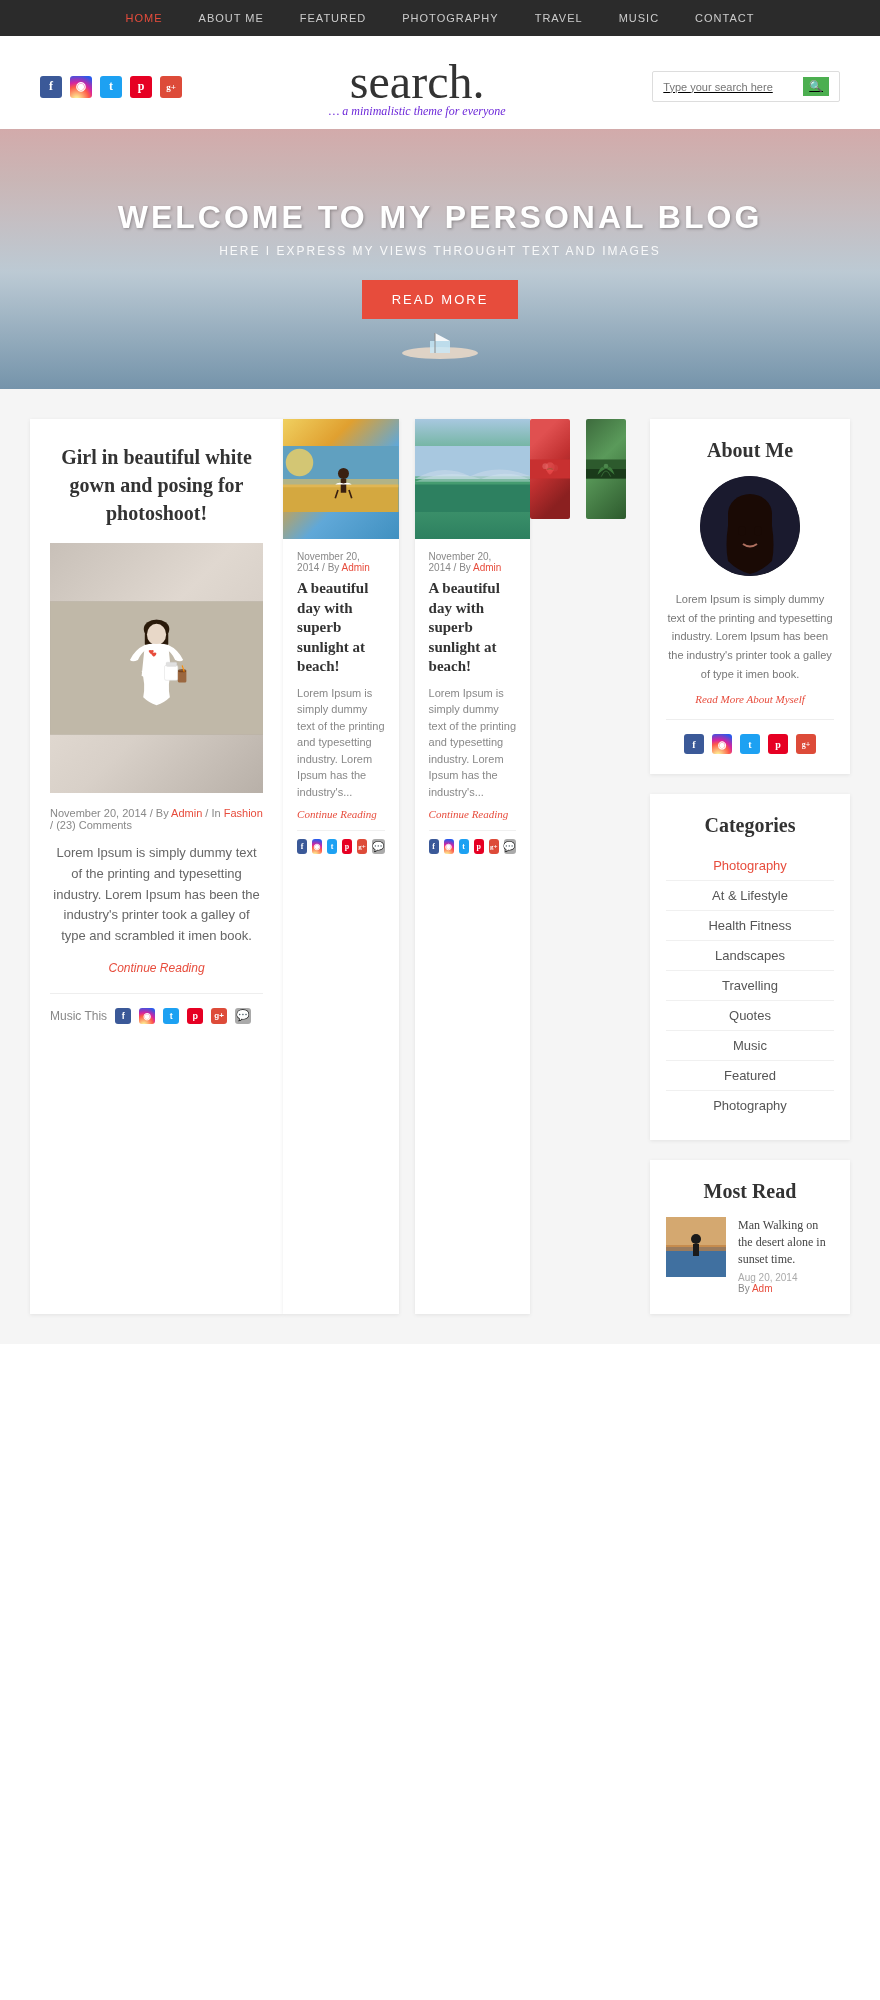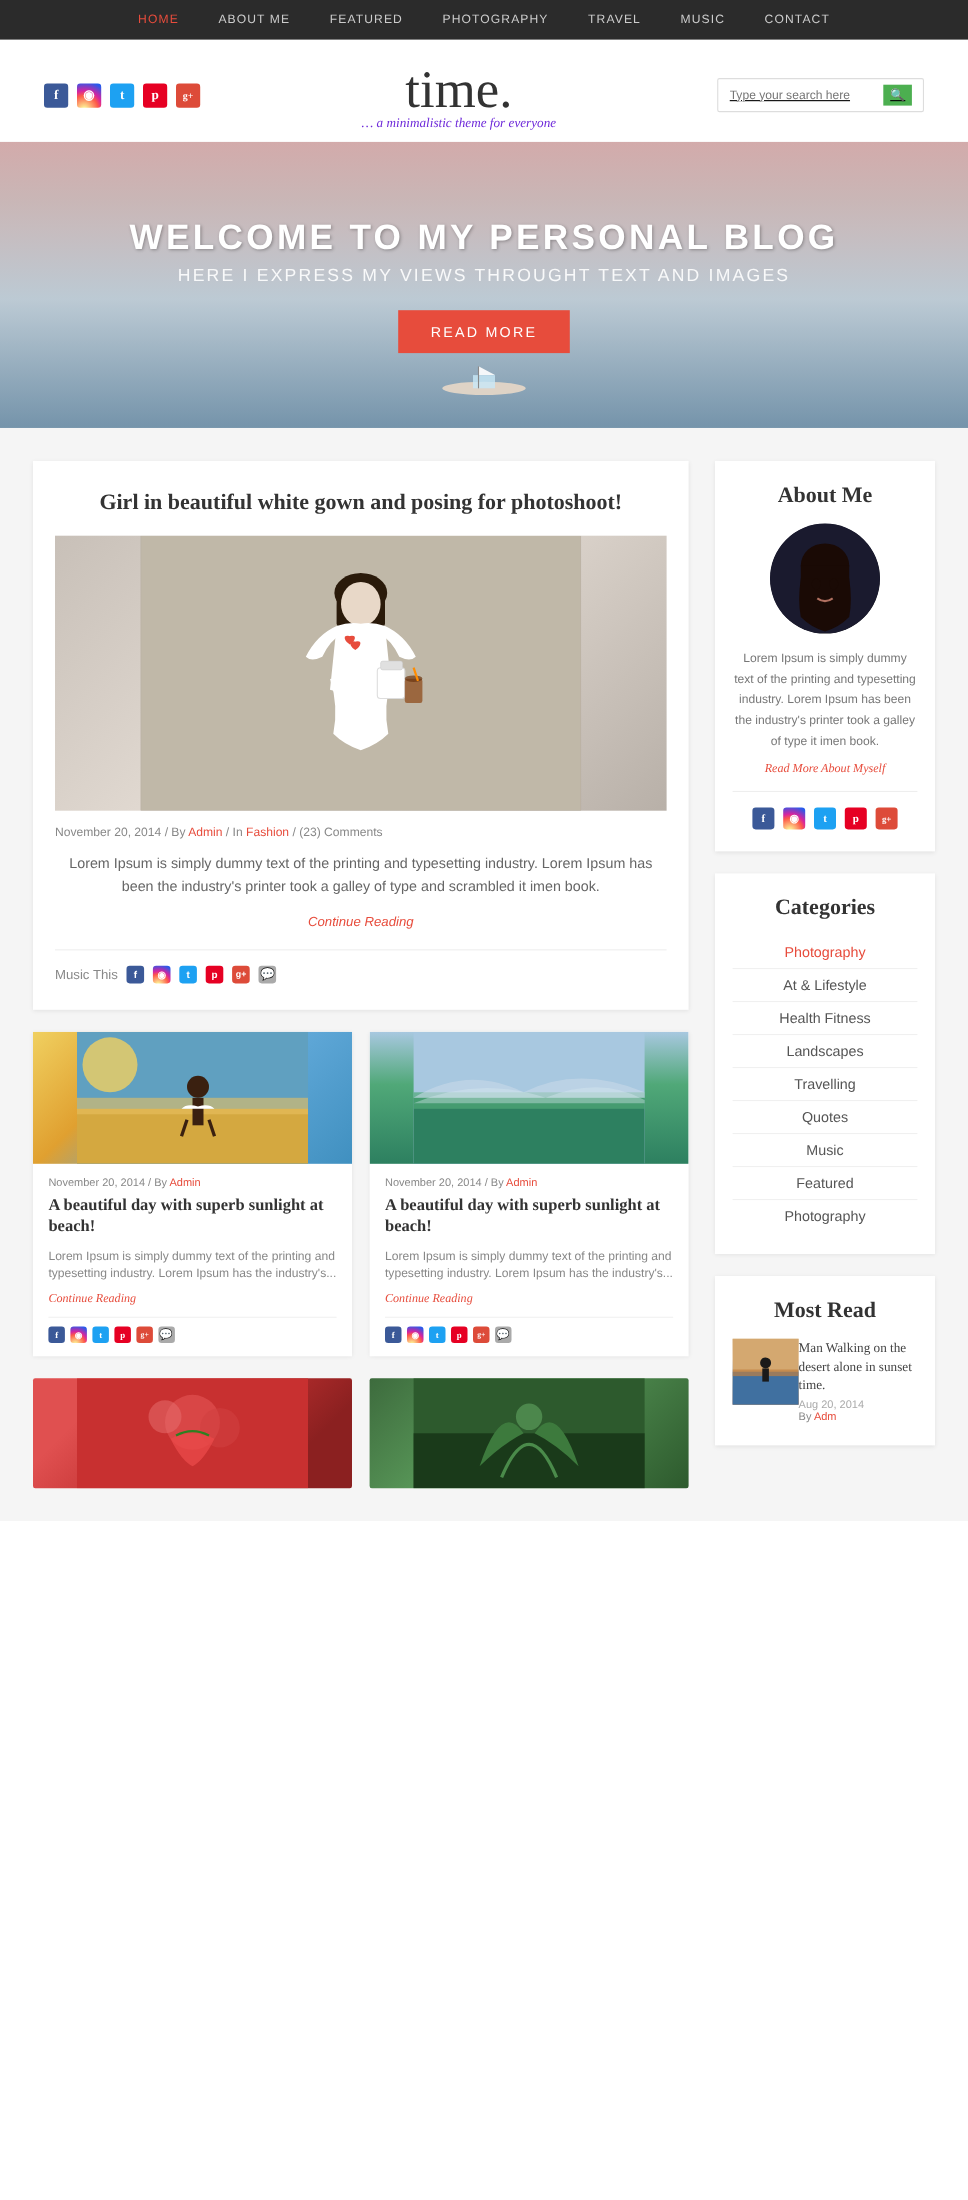--- a/index.html
+++ b/index.html
@@ -85,21 +85,21 @@
     .hero-boat {
       position: absolute;
       bottom: 30px;
       left: 50%;
       transform: translateX(-50%);
       width: 80px;
       height: 28px;
     }
     .hero-content { position: relative; z-index: 2; text-align: center; }
     .hero-title { color: white; font-size: 32px; font-weight: bold; letter-spacing: 3px; text-transform: uppercase; font-family: Arial, sans-serif; text-shadow: 1px 1px 3px rgba(0,0,0,0.3); }
-    .hero-subtitle { color: white; font-size: 16px; letter-spacing: 2px; text-transform: uppercase; margin-top: 8px; font-family: Arial, sans-serif; opacity: 0.9; }
+    .hero-subtitle { color: white; font-size: 12px; letter-spacing: 2px; text-transform: uppercase; margin-top: 8px; font-family: Arial, sans-serif; opacity: 0.9; }
     .hero-btn {
       margin-top: 22px;
       background: #e74c3c;
       color: white;
       border: none;
       padding: 12px 30px;
       font-size: 13px;
       letter-spacing: 2px;
       text-transform: uppercase;
       cursor: pointer;
@@ -108,21 +108,21 @@
 
     
     .main-container {
       display: flex;
       gap: 24px;
       padding: 30px 30px;
       background: #f5f5f5;
     }
 
     
-    .left-column { flex: 1; display: flex; flex-direction: column; gap: 20px; }
+    .left-column { flex: 1; display: flex; flex-direction: row; }
 
     
     .article-card {
       background: white;
       padding: 24px 20px;
       box-shadow: 0 1px 4px rgba(0,0,0,0.08);
     }
     .article-title { font-size: 20px; color: #333; text-align: center; line-height: 1.4; margin-bottom: 16px; font-family: Georgia, serif; }
     .article-img-placeholder {
       width: 100%;
@@ -192,21 +192,21 @@
     .sidebar-social { display: flex; justify-content: center; gap: 8px; margin-top: 14px; padding-top: 14px; border-top: 1px solid #eee; }
 
     
     .categories-list { list-style: none; }
     .categories-list li { text-align: center; padding: 7px 0; font-size: 13px; color: #555; font-family: Arial, sans-serif; border-bottom: 1px solid #f0f0f0; }
     .categories-list li:last-child { border-bottom: none; }
     .categories-list li a { color: #e74c3c; text-decoration: none; }
     .categories-list li.active a { color: #e74c3c; }
 
     
-    .most-read-item { display: flex; align-items: flex-start; margin-top: 14px; }
+    .most-read-item { display: flex; gap: 12px; align-items: flex-start; margin-top: 14px; }
     .most-read-img {
       width: 60px;
       height: 60px;
       flex-shrink: 0;
       background: linear-gradient(180deg, #d4a870 0%, #e8c090 30%, #4070a0 70%, #203060 100%);
     }
     .most-read-info { flex: 1; }
     .most-read-title { font-size: 12px; color: #444; line-height: 1.4; font-family: Georgia, serif; }
     .most-read-date { font-size: 10px; color: #aaa; margin-top: 4px; font-family: Arial, sans-serif; }
     .most-read-by { font-size: 10px; color: #888; font-family: Arial, sans-serif; }
@@ -227,21 +227,21 @@
 
 <header class="header">
   <div class="social-icons">
     <span class="social-icon si-fb">f</span>
     <span class="social-icon si-ig">◉</span>
     <span class="social-icon si-tw">t</span>
     <span class="social-icon si-pi">p</span>
     <span class="social-icon si-gp" style="font-size:9px;">g+</span>
   </div>
   <div class="logo-area">
-    <div class="logo-text">time.</div>
+    <div class="logo-text">search.</div>
     <div class="logo-sub">… a minimalistic theme for everyone</div>
   </div>
   <div class="search-box">
     <input type="text" placeholder="Type your search here" style="">
     <button class="search-btn">🔍</button>
   </div>
 </header>
 
 <section class="hero">
   <div class="hero-bg"></div>

